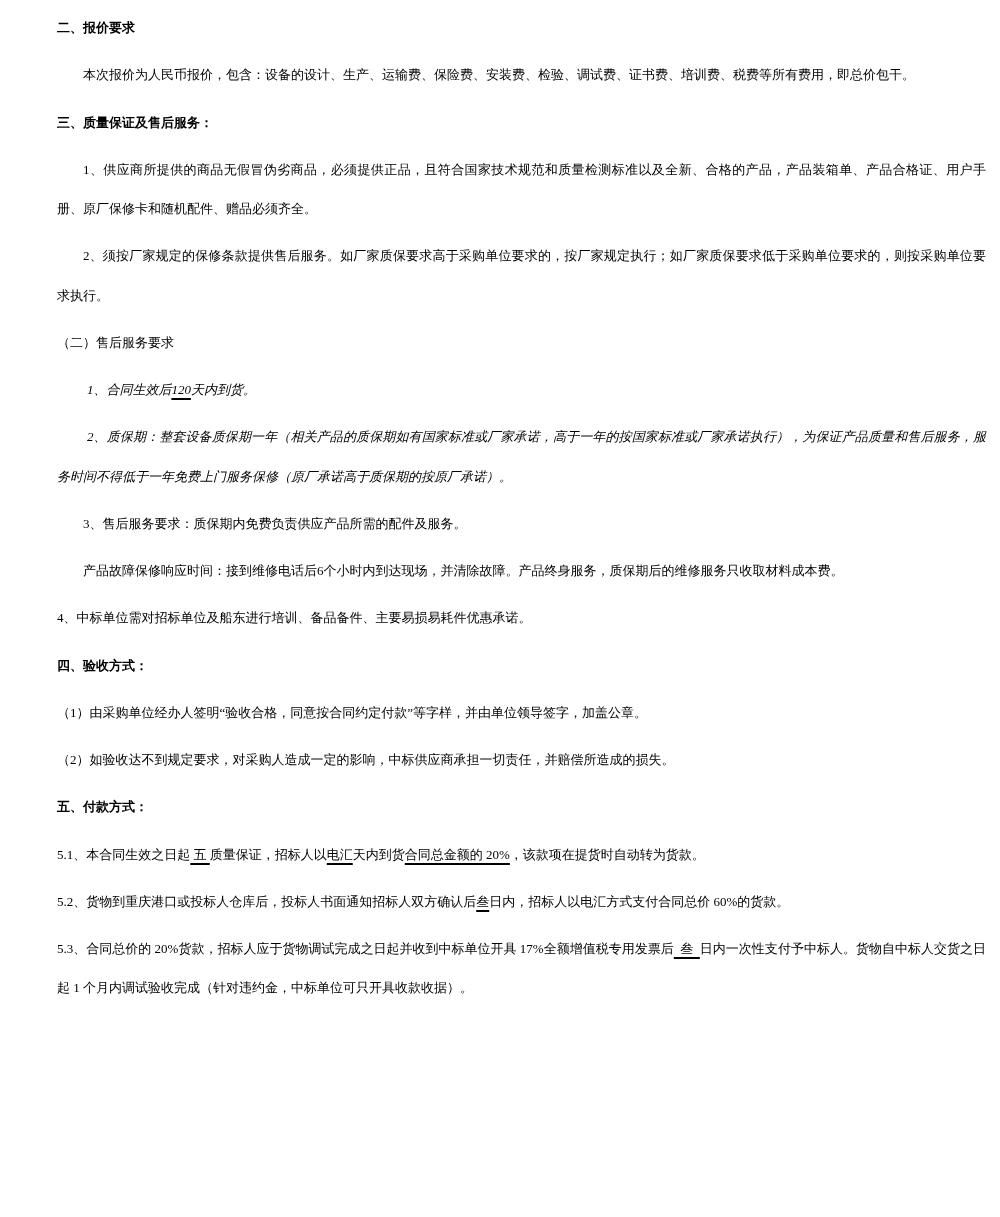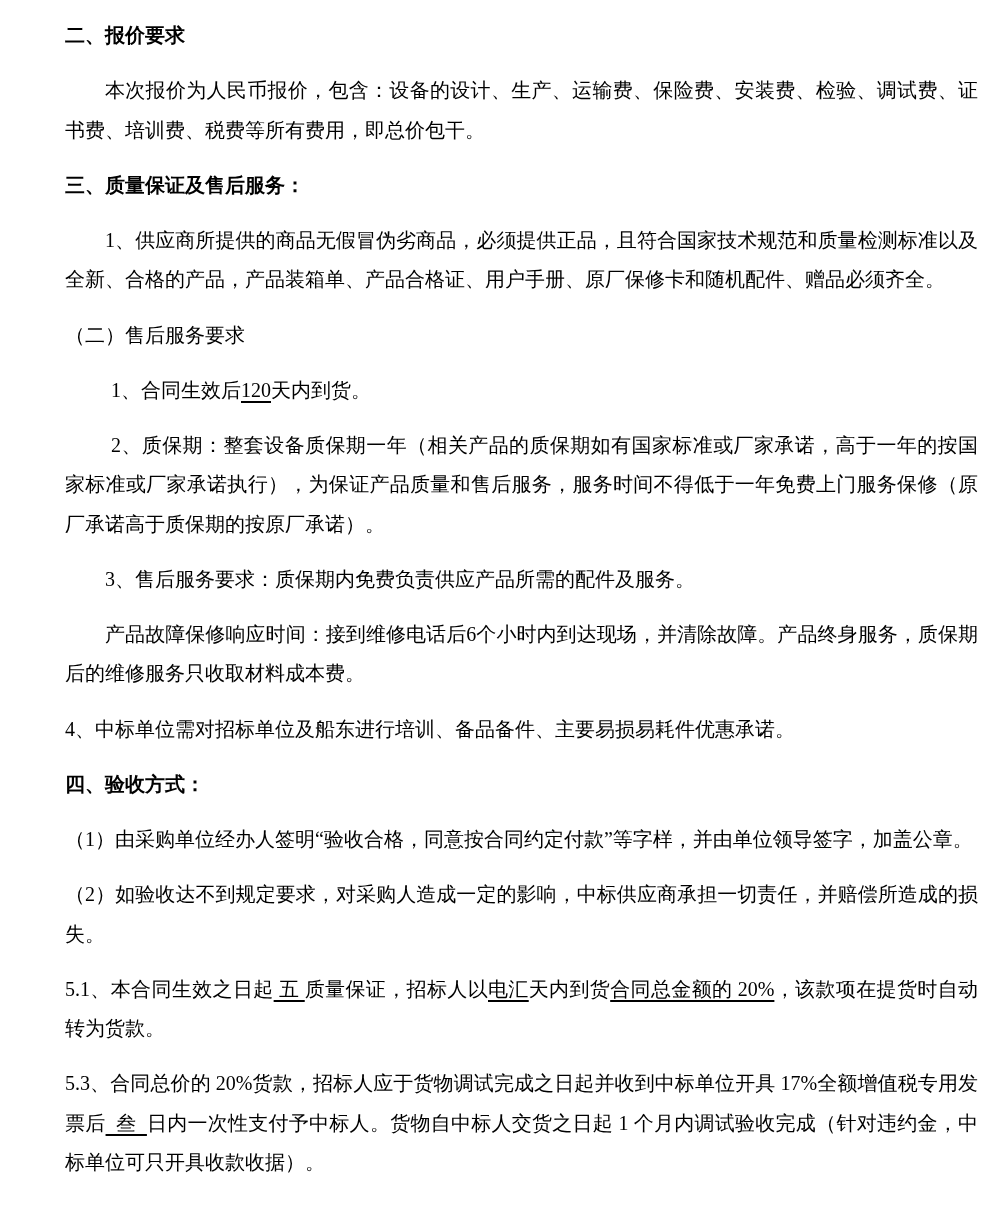--- a/index.html
+++ b/index.html
@@ -10,53 +10,56 @@
     font-family: "Liberation Serif", "DejaVu Serif", serif;
     color: #000000;
   }
   .doc {
     box-sizing: border-box;
     width: 1000px;
     height: 1217px;
     padding: 0 6px 0 49px;
   }
   .doc p {
-    margin: 16px;
-    font-size: 20px;
+    margin: 8px;
+    font-size: 13px;
     line-height: 39.25px;
     text-align: justify;
     word-break: break-all;
     overflow-wrap: anywhere;
   }
   .doc p.heading {
     font-weight: 700;
     text-align: left;
   }
   .ind-2   { text-indent: 2em; }
-  .ind-2_3 { text-indent: 2.3em; }
+  .ind-2_3 { text-indent: 2.3em; font-style: italic; }
   .u {
     text-decoration: underline;
     text-decoration-thickness: 1.5px;
     text-underline-offset: 4px;
   }
 </style>
 </head>
 <body>
 
 <div class="doc">
   <main>
       <p class="heading"><span>二、报价要求</span></p>
       <p class="body ind-2"><span>本次报价为人民币报价，包含：设备的设计、生产、运输费、保险费、安装费、检验、调试费、证书费、培训费、税费等所有费用，即总价包干。</span></p>
       <p class="heading"><span>三、质量保证及售后服务：</span></p>
       <p class="body ind-2"><span>1、供应商所提供的商品无假冒伪劣商品，必须提供正品，且符合国家技术规范和质量检测标准以及全新、合格的产品，产品装箱单、产品合格证、用户手册、原厂保修卡和随机配件、赠品必须齐全。</span></p>
+      <p class="body ind-2"><span>2、须按厂家规定的保修条款提供售后服务。如厂家质保要求高于采购单位要求的，按厂家规定执行；如厂家质保要求低于采购单位要求的，则按采购单位要求执行。</span></p>
       <p class="body"><span>（二）售后服务要求</span></p>
       <p class="body ind-2_3"><span>1、合同生效后</span><span class="u">120</span><span>天内到货。</span></p>
       <p class="body ind-2_3"><span>2、质保期：整套设备质保期一年（相关产品的质保期如有国家标准或厂家承诺，高于一年的按国家标准或厂家承诺执行），为保证产品质量和售后服务，服务时间不得低于一年免费上门服务保修（原厂承诺高于质保期的按原厂承诺）。</span></p>
       <p class="body ind-2"><span>3、售后服务要求：质保期内免费负责供应产品所需的配件及服务。</span></p>
       <p class="body ind-2"><span>产品故障保修响应时间：接到维修电话后6个小时内到达现场，并清除故障。产品终身服务，质保期后的维修服务只收取材料成本费。</span></p>
       <p class="body"><span>4、中标单位需对招标单位及船东进行培训、备品备件、主要易损易耗件优惠承诺。</span></p>
       <p class="heading"><span>四、验收方式：</span></p>
       <p class="body"><span>（1）由采购单位经办人签明“验收合格，同意按合同约定付款”等字样，并由单位领导签字，加盖公章。</span></p>
       <p class="body"><span>（2）如验收达不到规定要求，对采购人造成一定的影响，中标供应商承担一切责任，并赔偿所造成的损失。</span></p>
+      <p class="heading"><span>五、付款方式：</span></p>
       <p class="body"><span>5.1、本合同生效之日起</span><span class="u">&nbsp;五&nbsp;</span><span>质量保证，招标人以</span><span class="u">电汇</span><span>天内到货</span><span class="u">合同总金额的 20%</span><span>，该款项在提货时自动转为货款。</span></p>
+      <p class="body"><span>5.2、货物到重庆港口或投标人仓库后，投标人书面通知招标人双方确认后</span><span class="u">叁</span><span>日内，招标人以电汇方式支付合同总价 60%的货款。</span></p>
       <p class="body"><span>5.3、合同总价的 20%货款，招标人应于货物调试完成之日起并收到中标单位开具 17%全额增值税专用发票后</span><span class="u">&nbsp;&nbsp;叁&nbsp;&nbsp;</span><span>日内一次性支付予中标人。货物自中标人交货之日起 1 个月内调试验收完成（针对违约金，中标单位可只开具收款收据）。</span></p>
     </main>
 </div>
 
 </body></html>

